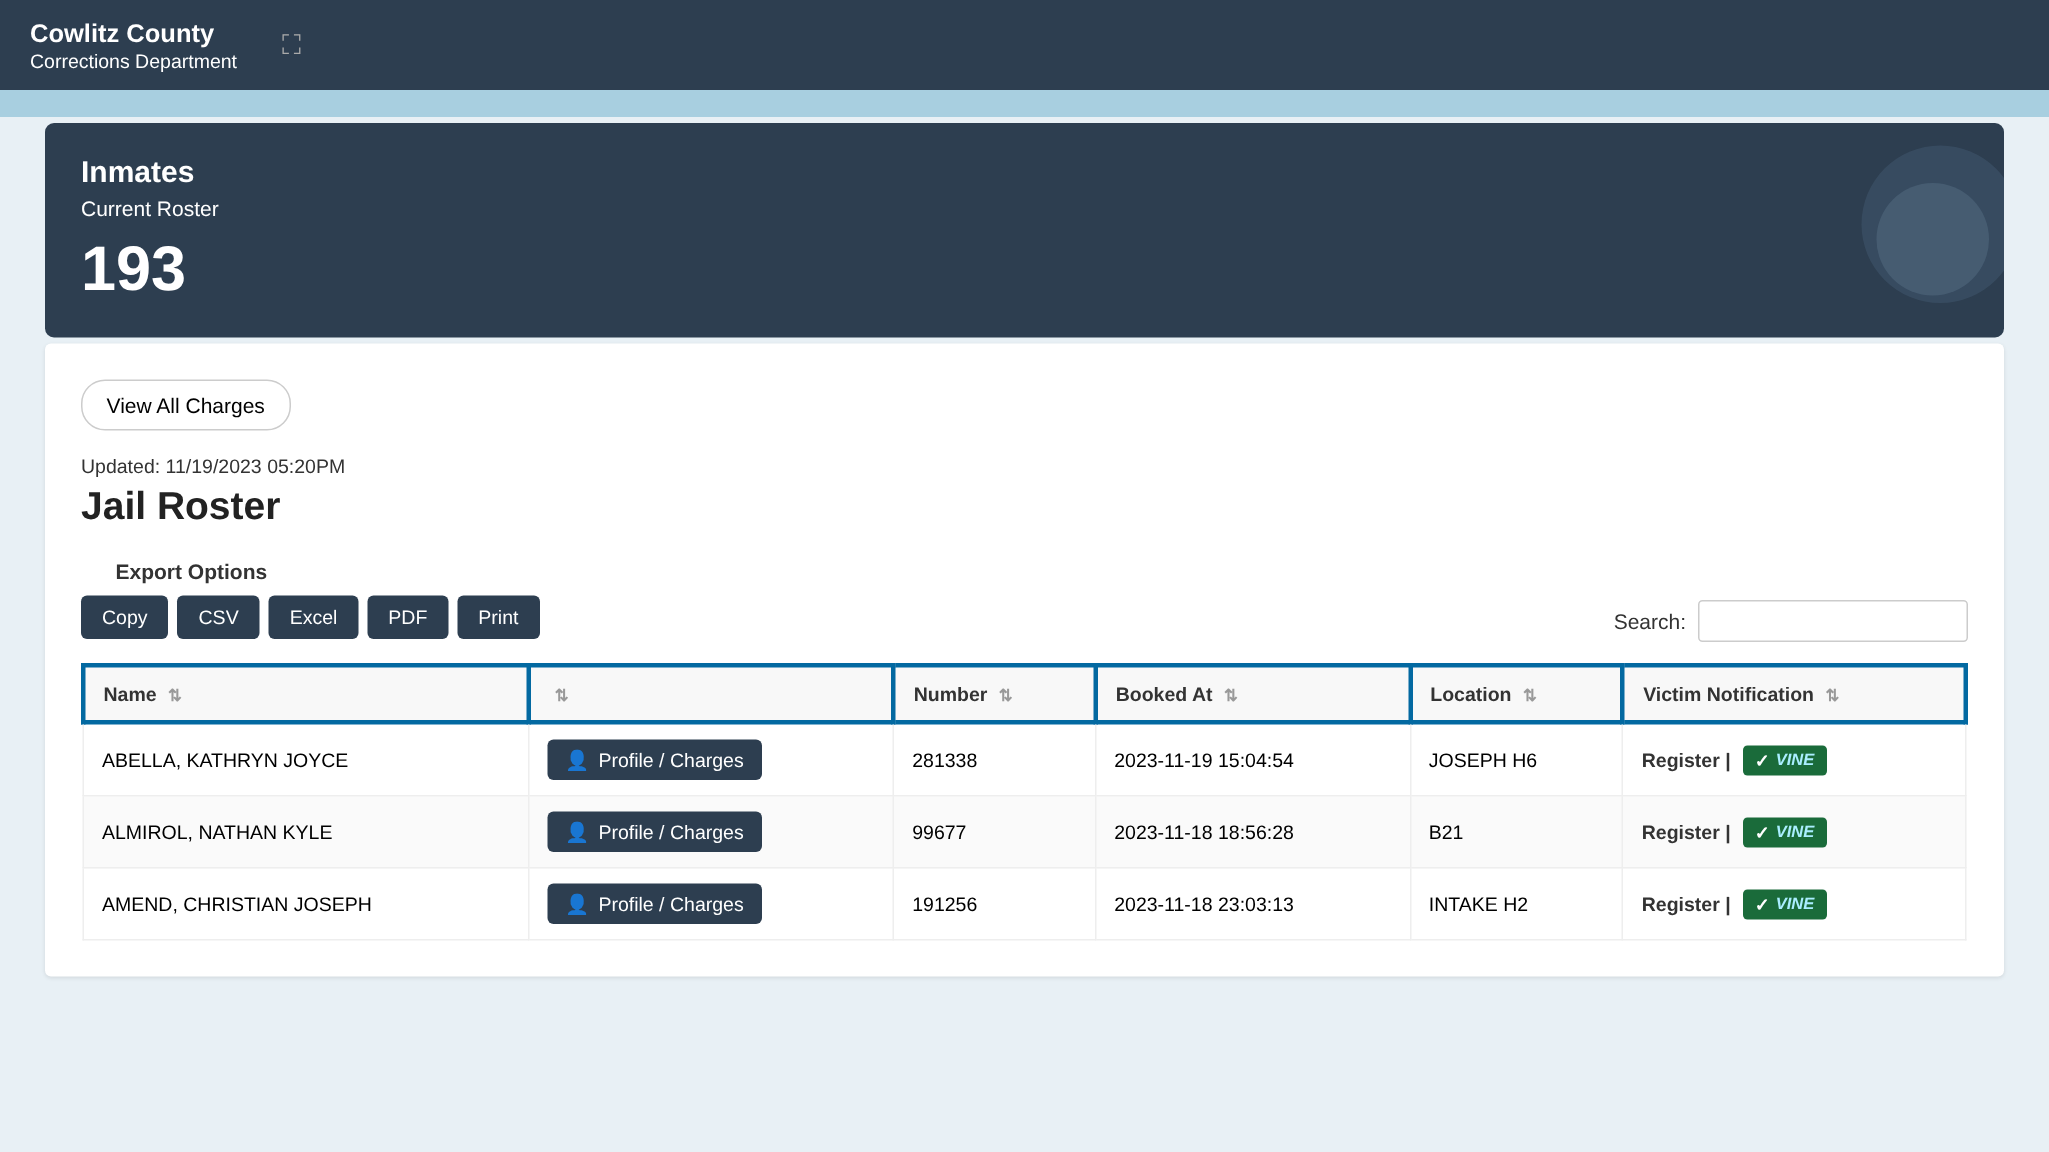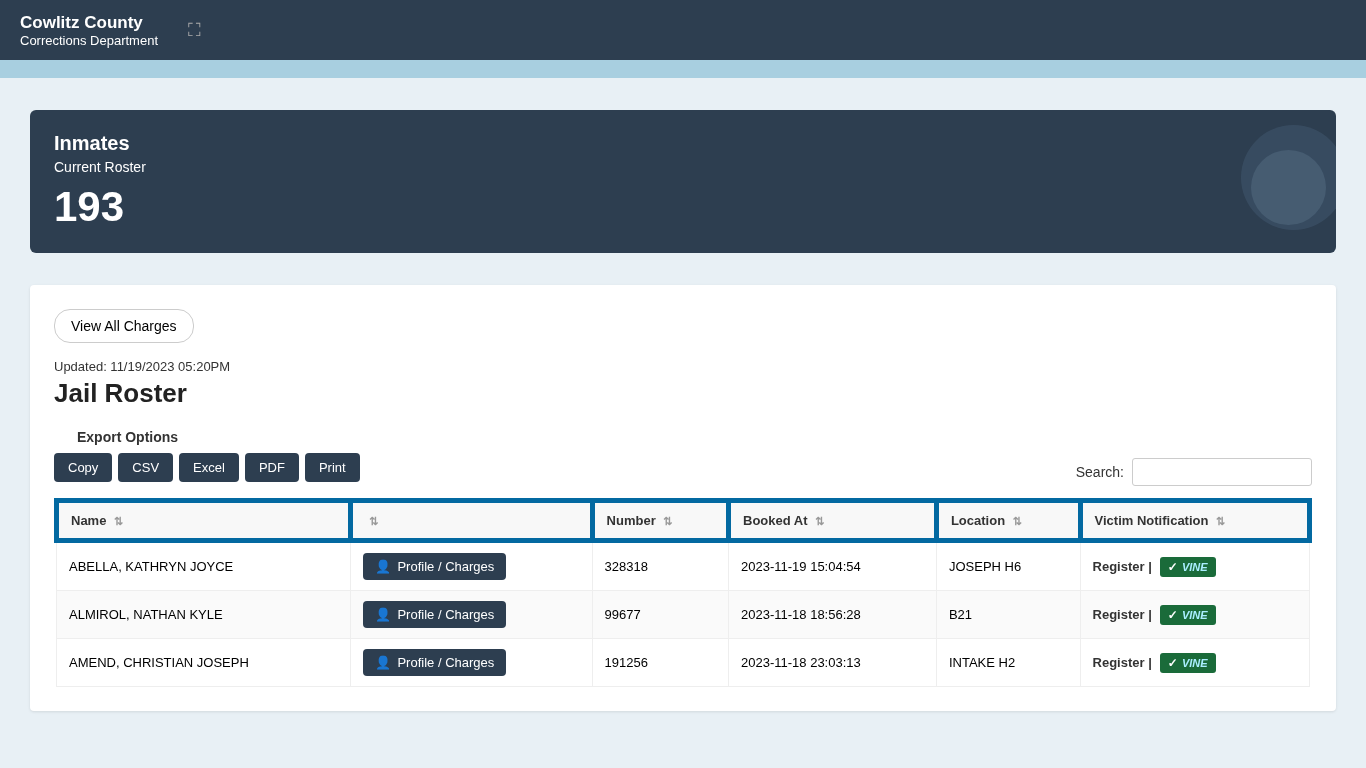--- a/index.html
+++ b/index.html
@@ -16,21 +16,21 @@
       height: 60px;
     }
     .header-title { font-size: 17px; font-weight: bold; }
     .header-subtitle { font-size: 13px; font-weight: normal; }
     .header-icon { color: #aaa; font-size: 18px; margin-left: 10px; }
 
     
     .blue-bar { background: #a8cfe0; height: 18px; }
 
     
-    .stats-section { background: #e8f0f5; padding: 32px 30px; display: flex; gap: 4px; flex-direction: column; }
+    .stats-section { background: #e8f0f5; padding: 4px 30px; display: flex; gap: 4px; flex-direction: column; }
     .stat-card {
       border-radius: 6px;
       padding: 22px 24px;
       color: white;
       flex: 1;
       position: relative;
       overflow: hidden;
       min-height: 130px;
     }
     .stat-card.inmates { background: #2d3e50; }
@@ -85,21 +85,21 @@
     }
 
     .search-row { display: flex; justify-content: flex-end; align-items: center; gap: 8px; margin-bottom: 12px; }
     .search-label { font-size: 14px; color: #333; }
     .search-input { border: 1px solid #ccc; padding: 5px 10px; border-radius: 3px; width: 180px; font-size: 14px; }
 
     
     .roster-table { width: 100%; border-collapse: collapse; border: 1px solid #ddd; font-size: 13px; }
     .roster-table th {
       background: #f8f8f8;
-      border: 5px solid #0369a1;
+      border: 3px solid #0369a1;
       padding: 10px 12px;
       text-align: left;
       font-weight: bold;
       color: #333;
       white-space: nowrap;
     }
     .sort-icon { color: #999; margin-left: 4px; font-size: 11px; }
     .roster-table td {
       border: 1px solid #eee;
       padding: 10px 12px;
@@ -165,21 +165,21 @@
 
 <div class="main-content">
   <div class="content-card">
 
     <button class="view-all-charges-btn">View All Charges</button>
 
     <div class="updated-text">Updated: 11/19/2023 05:20PM</div>
     <div class="jail-roster-title">Jail Roster</div>
 
     <div class="export-label">Export Options</div>
-    <div style="display:flex; justify-content:space-between; align-items:flex-end;">
+    <div style="display:flex; justify-content:space-between; align-items:center;">
       <div class="export-buttons">
         <button class="export-btn">Copy</button>
         <button class="export-btn">CSV</button>
         <button class="export-btn">Excel</button>
         <button class="export-btn">PDF</button>
         <button class="export-btn">Print</button>
       </div>
       <div class="search-row">
         <span class="search-label">Search:</span>
         <input class="search-input" type="text" style="">
@@ -199,21 +199,21 @@
       </thead>
       <tbody id="roster-tbody">
       <tr>
     <td>ABELLA, KATHRYN JOYCE</td>
     <td>
       <button class="profile-btn">
         <span>👤</span>
         Profile / Charges
       </button>
     </td>
-    <td>328318</td>
+    <td>281338</td>
     <td>2023-11-19 15:04:54</td>
     <td>JOSEPH H6</td>
     <td>
       <div class="victim-cell">
         <span class="register-link">Register |</span>
         <span class="vine-badge">
           <span style="font-size:12px;">✓</span>
           <span style="font-style:italic; color:#aef; font-size:11px;">VINE</span>
         </span>
       </div>

